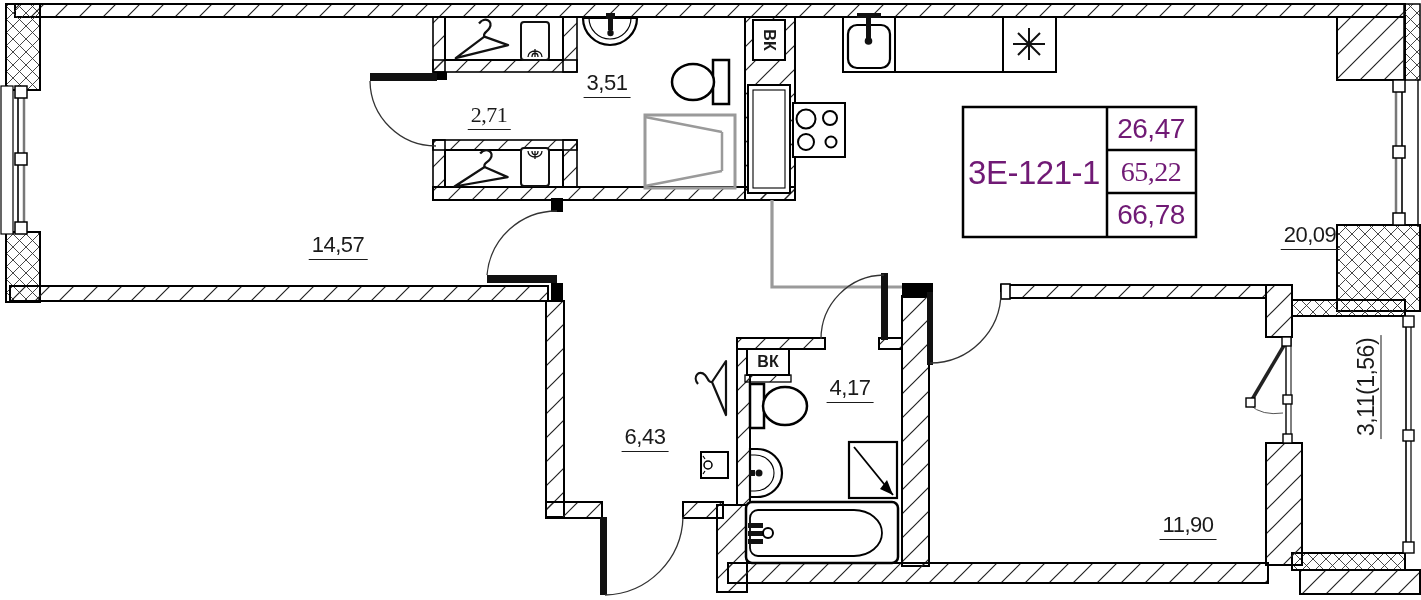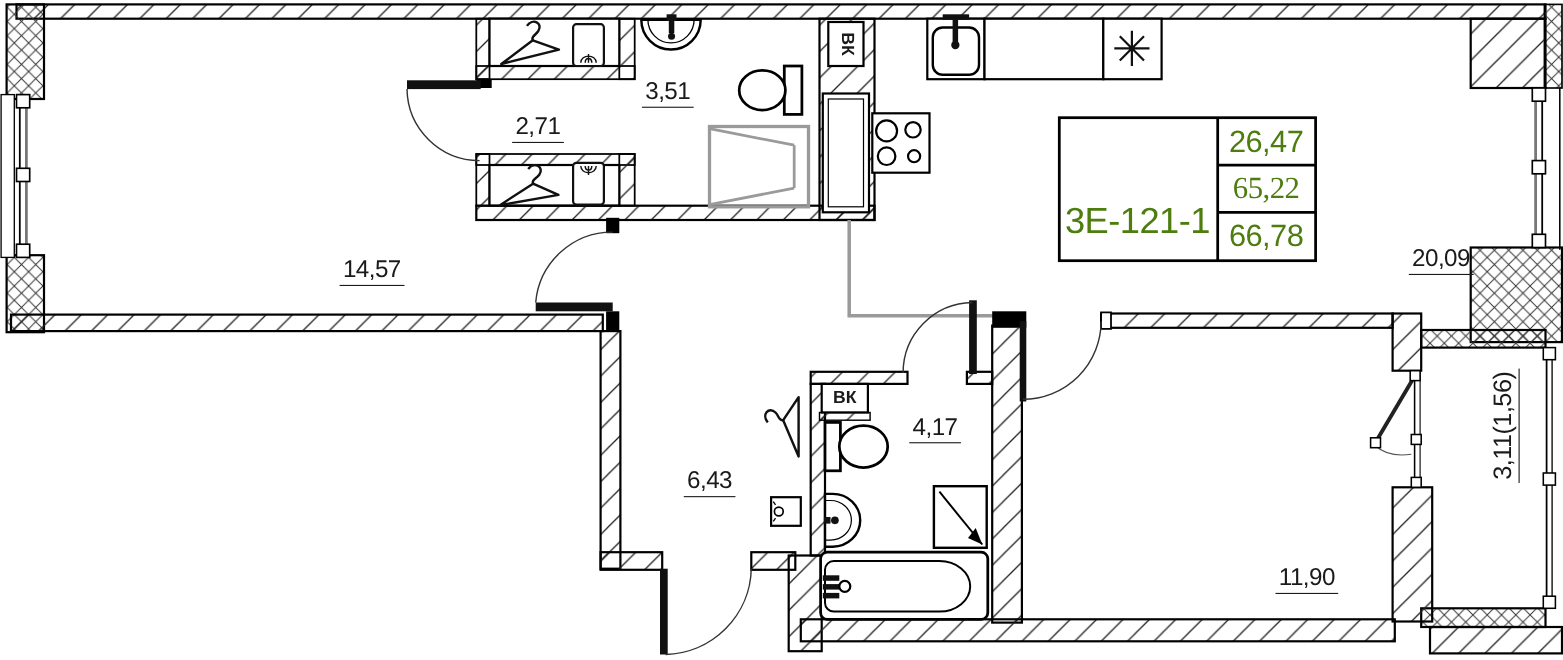--- a/index.html
+++ b/index.html
@@ -11,21 +11,21 @@
   .lbl{
     position:absolute;font-size:22px;line-height:1;white-space:nowrap;
     color:#1a1a1a;letter-spacing:-0.5px;text-align:center;
     border-bottom:1.6px solid #1a1a1a;padding:0 3px 3px 3px;
     transform-origin:center center;
   }
   .lbl.small{font-size:23px;}
   .lbl.rot{transform:translate(-50%,-50%) rotate(-90deg);}
   .plain{
     position:absolute;font-size:28px;line-height:1;white-space:nowrap;
-    color:#4d7c0f;letter-spacing:-0.5px;transform:translate(-50%,-50%);
+    color:#701a75;letter-spacing:-0.5px;transform:translate(-50%,-50%);
   }
   .apt{font-size:33px;}
   .vk{
     position:absolute;font-size:16px;font-weight:bold;line-height:1;color:#1a1a1a;
     transform:translate(-50%,-50%);letter-spacing:0;
   }
   .vk.rot{transform:translate(-50%,-50%) rotate(90deg);}
 </style>
 </head>
 <body>
@@ -261,35 +261,35 @@
     <path d="M1250,405 Q1262,416 1283,413" fill="none" stroke="#555" stroke-width="1"></path>
     <rect x="1282" y="337" width="9" height="9" fill="#fff" stroke="#000" stroke-width="1.4"></rect>
     <rect x="1246" y="398" width="9" height="9" fill="#fff" stroke="#000" stroke-width="1.4"></rect>
     <rect x="1283" y="395" width="9" height="9" fill="#fff" stroke="#000" stroke-width="1.4"></rect>
     <rect x="1283" y="434" width="9" height="9" fill="#fff" stroke="#000" stroke-width="1.4"></rect>
   </g>
 </svg>
 
   <div class="lbl" style="left:338px;top:247px;transform:translate(-50%,-50%);text-align:right;">14,57</div>
 
-  <div class="lbl" style="left:489px;top:117px;transform:translate(-50%,-50%);">2,71</div>
+  <div class="lbl" style="left:489px;top:117px;transform:translate(-50%,-50%);font-family:Liberation Serif, serif;">2,71</div>
 
   <div class="lbl" style="left:607px;top:85px;transform:translate(-50%,-50%);">3,51</div>
 
   <div class="lbl" style="left:1310px;top:237px;transform:translate(-50%,-50%);text-align:center;">20,09</div>
 
   <div class="lbl" style="left:645px;top:439px;transform:translate(-50%,-50%);">6,43</div>
 
   <div class="lbl" style="left:850px;top:390px;transform:translate(-50%,-50%);">4,17</div>
 
   <div class="lbl" style="left:1188px;top:527px;transform:translate(-50%,-50%);">11,90</div>
 
   <div class="lbl small rot" style="left:1368px;top:387px;">3,11(1,56)</div>
 
-  <div class="plain apt" style="left:1034px;top:172px;margin-top:28px;">3Е-121-1</div>
+  <div class="plain apt" style="left:1034px;top:172px;">3Е-121-1</div>
   <div class="plain" style="left:1151px;top:129px;">26,47</div>
   <div class="plain" style="left:1151px;top:172px;font-family:Liberation Serif, serif;">65,22</div>
   <div class="plain" style="left:1151px;top:215px;">66,78</div>
 
   <div class="vk rot" style="left:769px;top:40px;">ВК</div>
   <div class="vk" style="left:768px;top:362px;">ВК</div>
 
 </div>
 
 </body></html>

